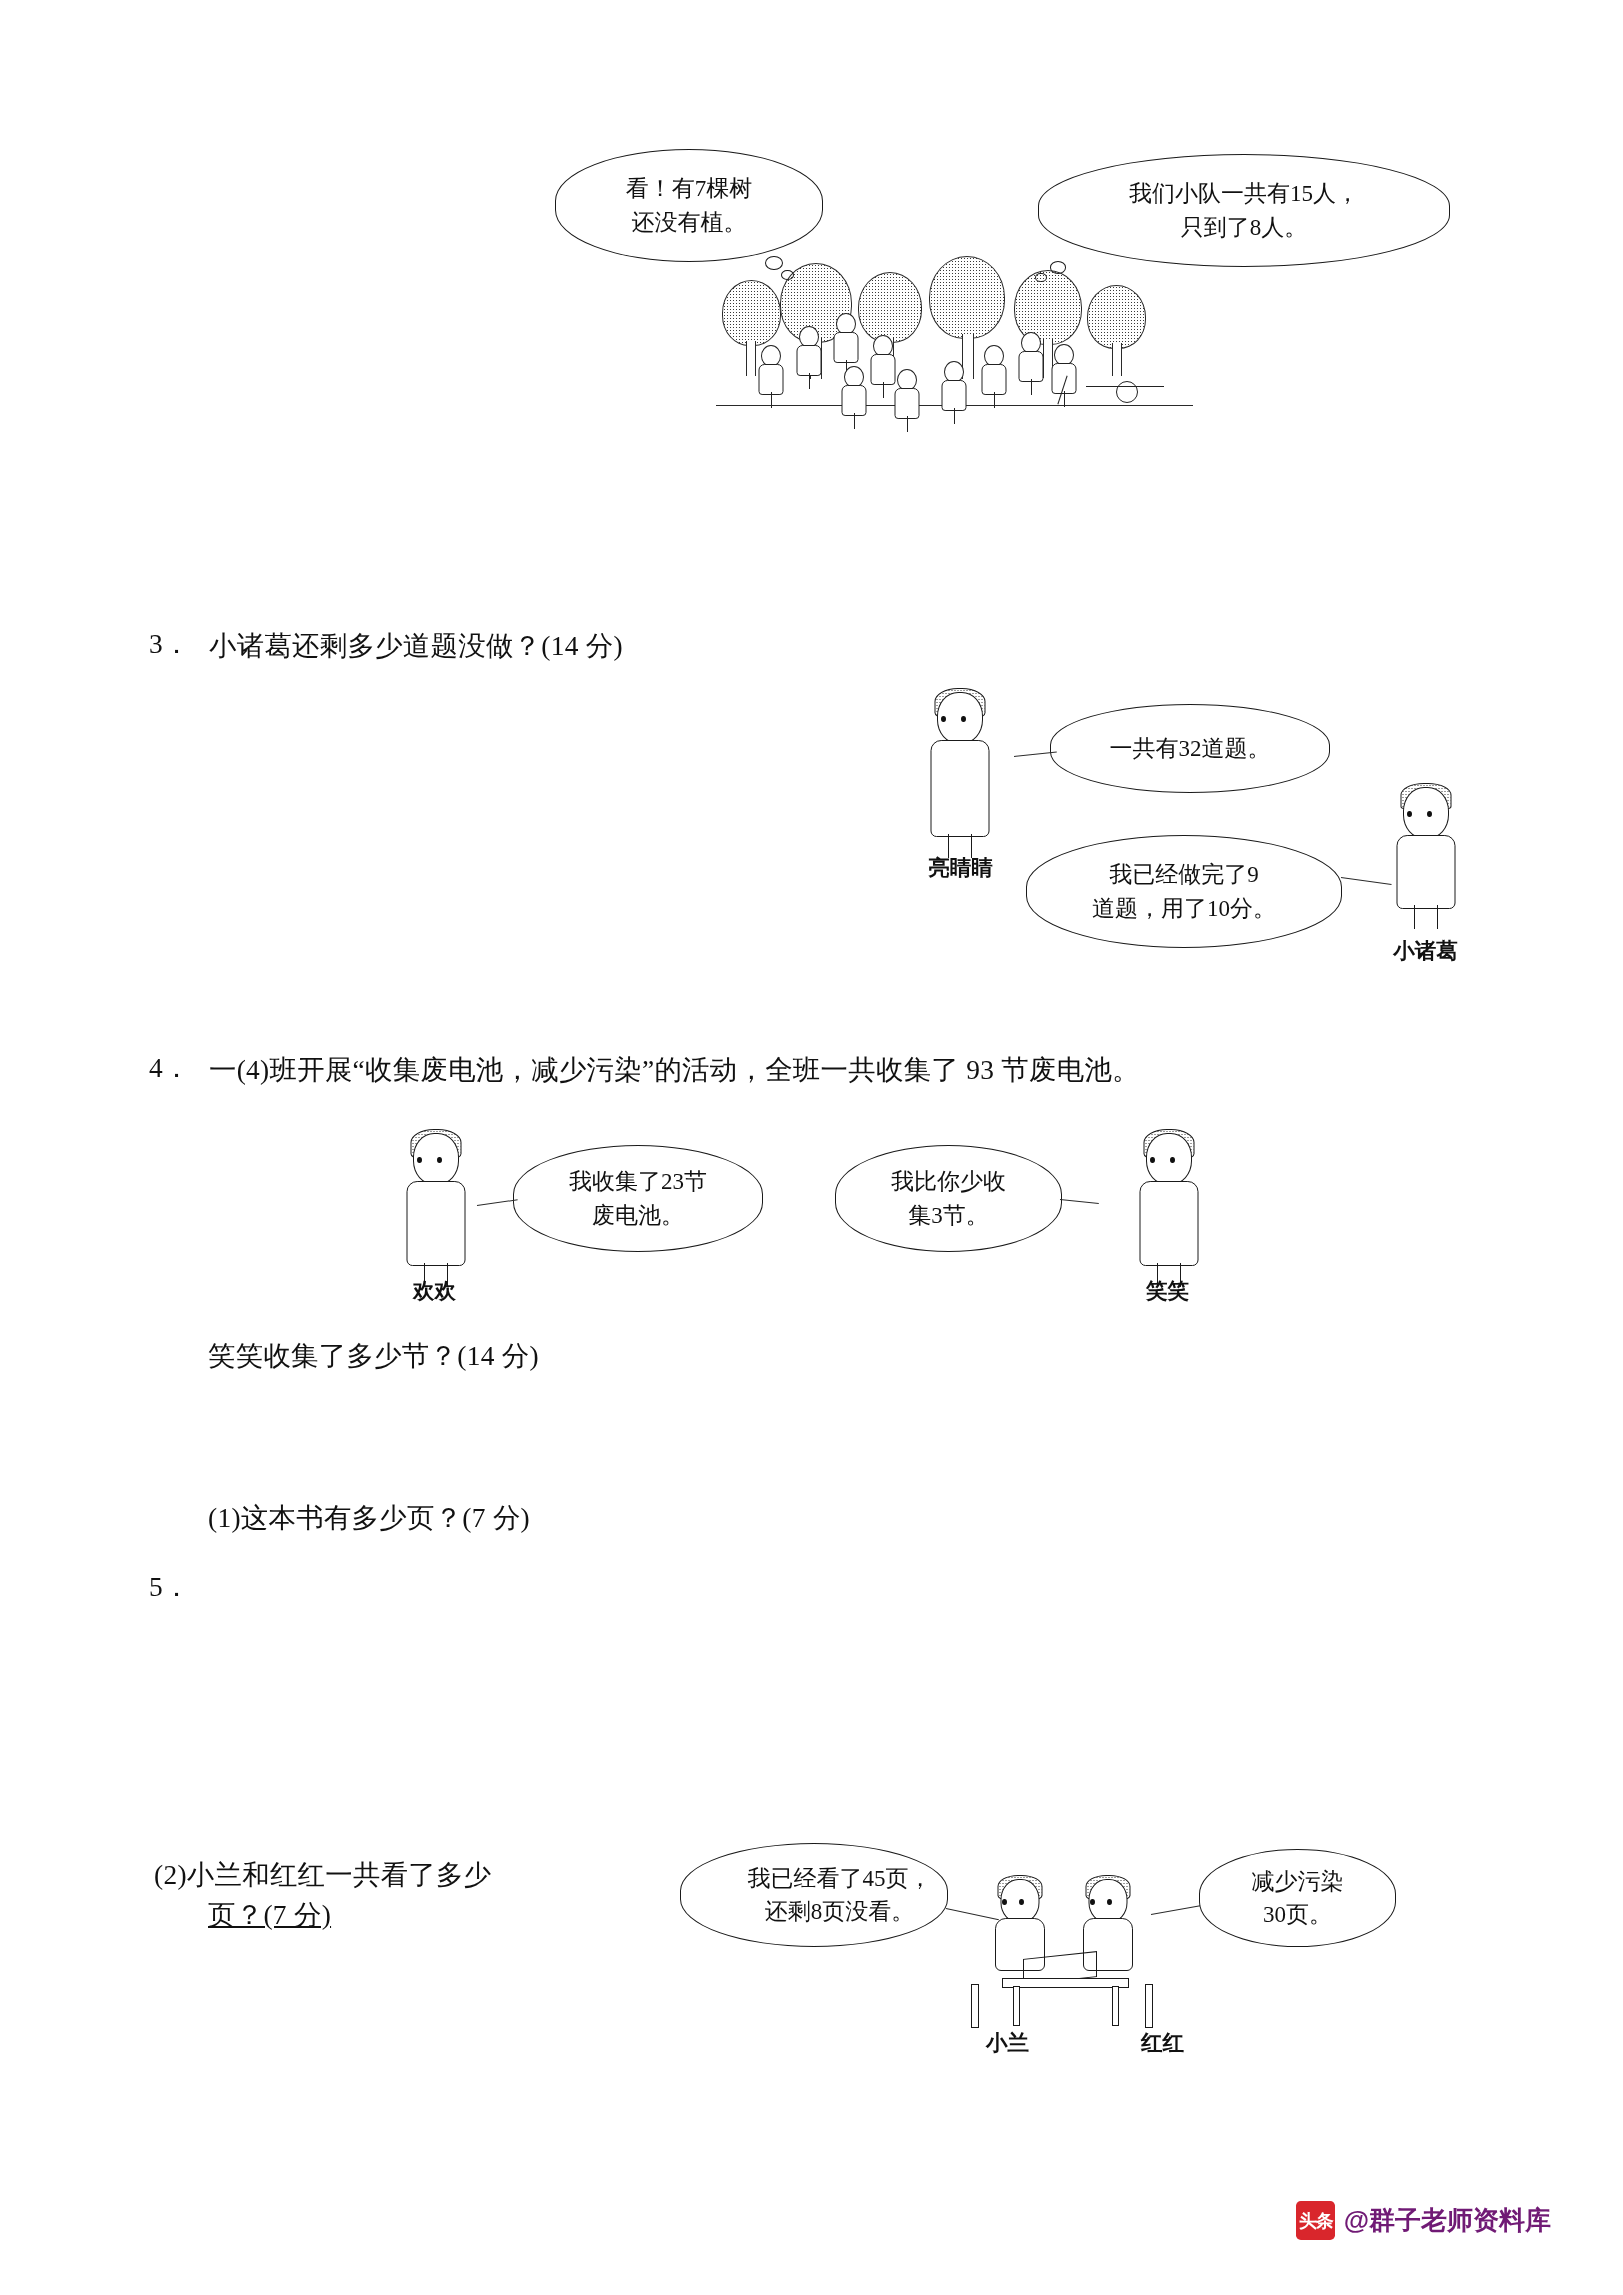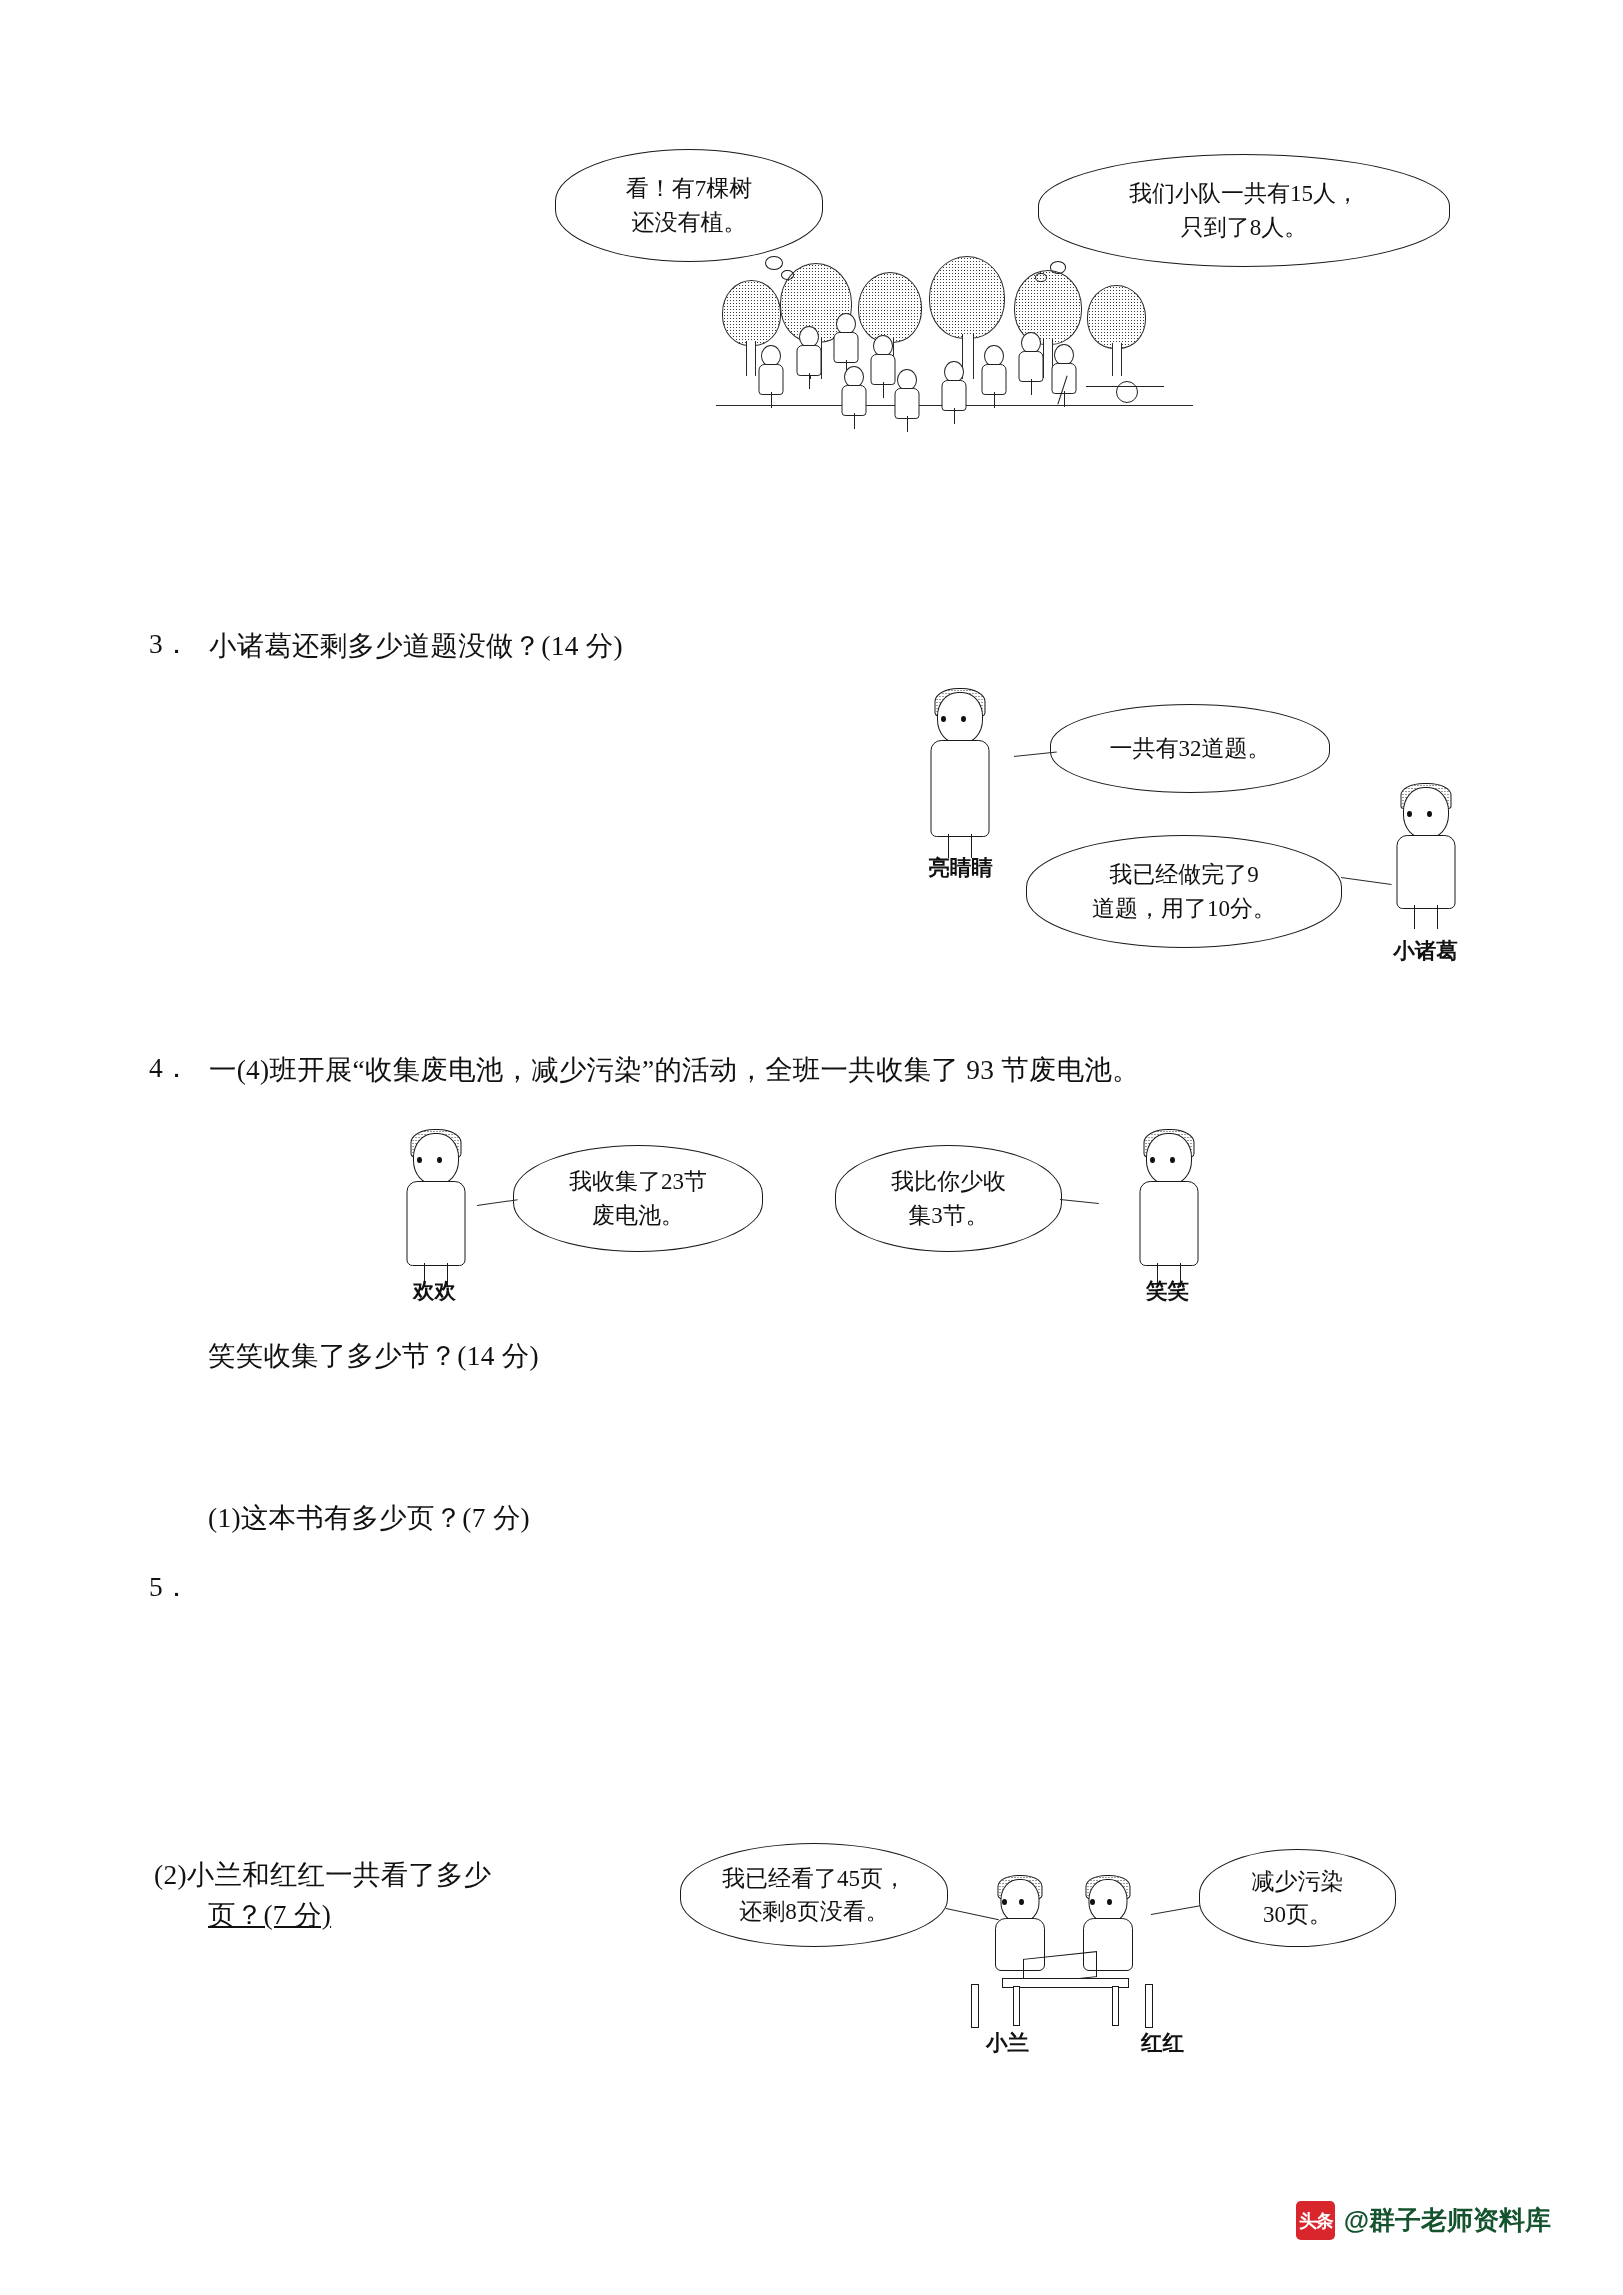--- a/index.html
+++ b/index.html
@@ -214,21 +214,21 @@
     color: #fff;
     font-size: 18px;
     font-weight: bold;
     display: flex; align-items: center; justify-content: center;
     font-family: "Liberation Sans", sans-serif;
     letter-spacing: -1.2px;
   }
   .wm-text {
     font-size: 26px;
     font-weight: bold;
-    color: #14532d;
+    color: #701a75;
     font-family: "Liberation Sans", sans-serif;
   }
 </style>
 </head>
 <body>
 
 <div class="page">
 
   <div>
 
@@ -413,21 +413,21 @@
     <div style="position:absolute; left:208px; top:1336px;" class="q-text">笑笑收集了多少节？(14 分)</div>
   </div>
 
   <div>
     <div style="position:absolute; left:149px; top:1569px;" class="q-num">5．</div>
     <div style="position:absolute; left:208px; top:1498px;" class="q-text">(1)这本书有多少页？(7 分)</div>
 
     <div style="position:absolute; left:154px; top:1855px;" class="q-text">(2)小兰和红红一共看了多少</div>
     <div style="position:absolute; left:208px; top:1895px;text-decoration:underline;" class="q-text">页？(7 分)</div>
 
-    <div class="bubble cloud" style="left:680px; top:1843px; width:268px; height:104px;">
+    <div class="bubble cloud" style="left:680px; top:1843px; width:268px; height:104px;justify-content:flex-end;">
       <div class="btext">我已经看了45页，
 还剩8页没看。</div>
     </div>
     <div class="pointer" style="left:946px; top:1908px; width:54px; transform:rotate(12deg);"></div>
 
     <div class="bubble cloud" style="left:1199px; top:1849px; width:197px; height:98px;">
       <div class="btext">减少污染
 30页。</div>
     </div>
     <div class="pointer" style="left:1151px; top:1914px; width:50px; transform:rotate(-10deg);"></div>

